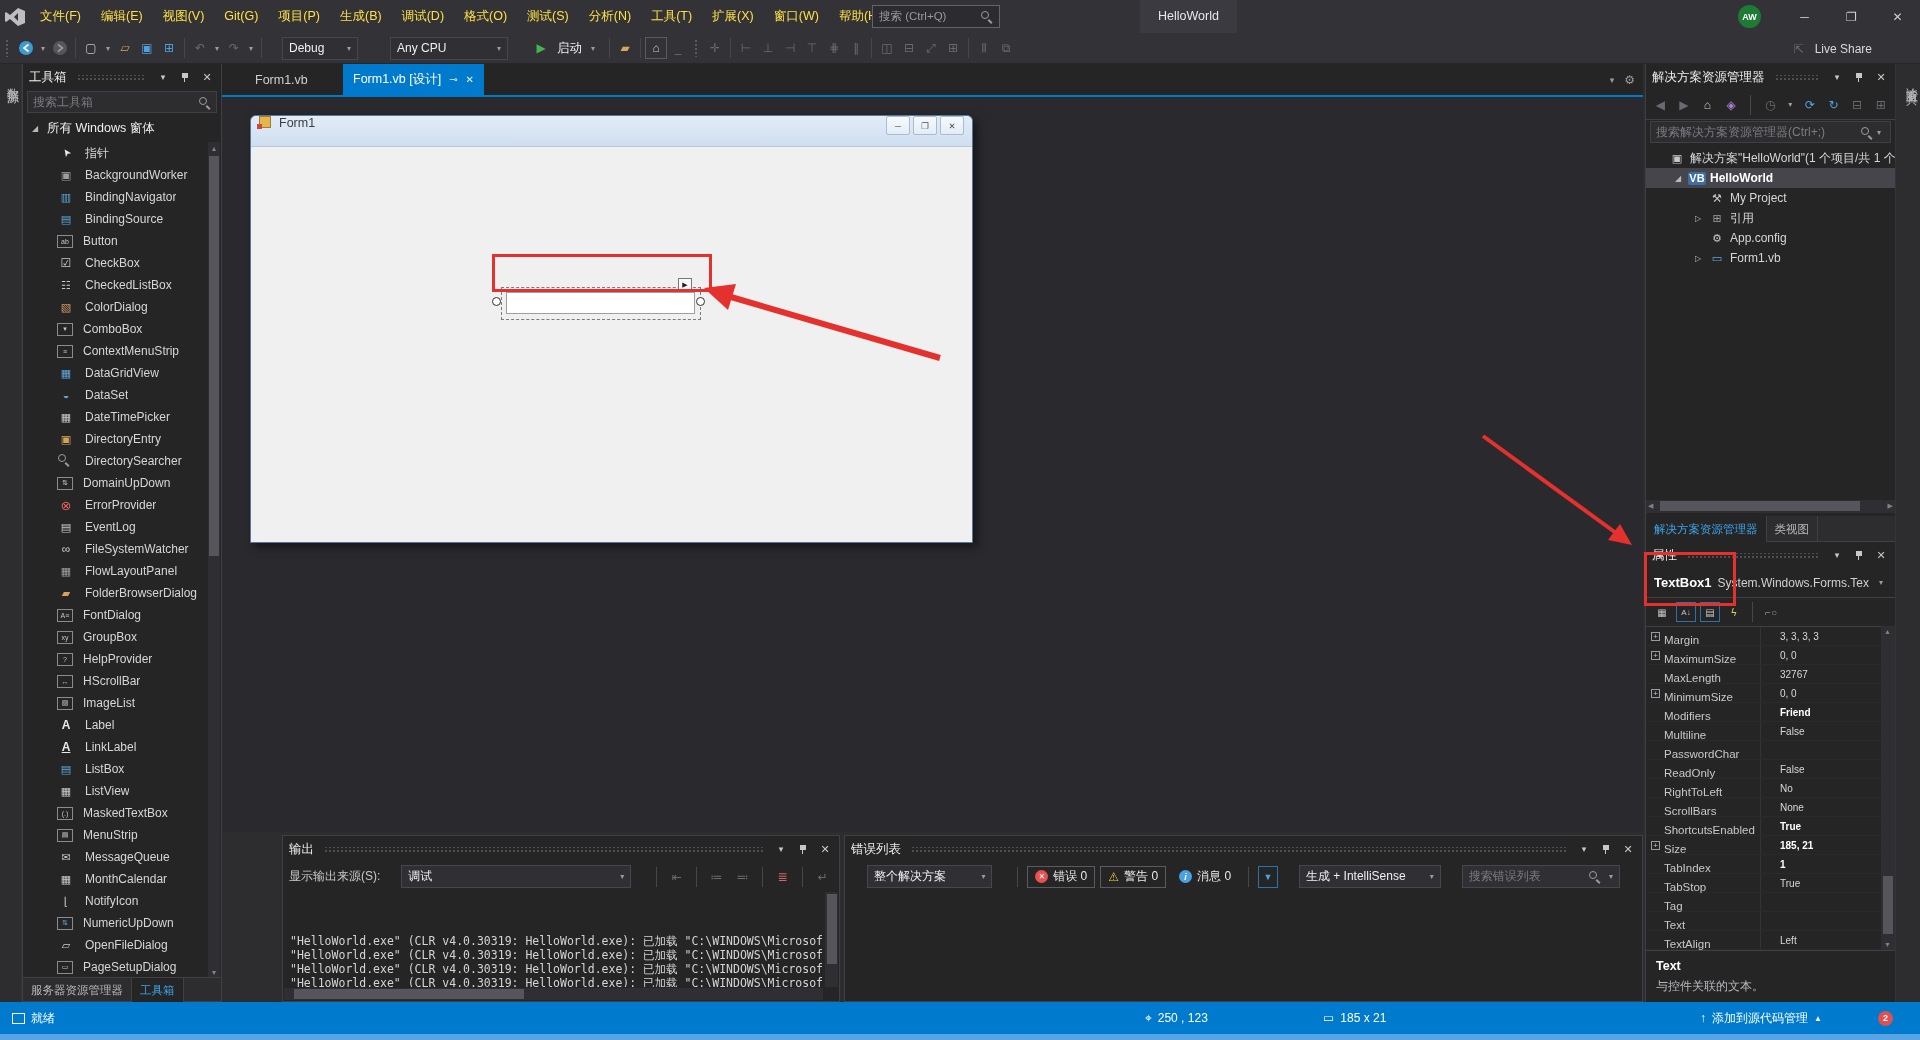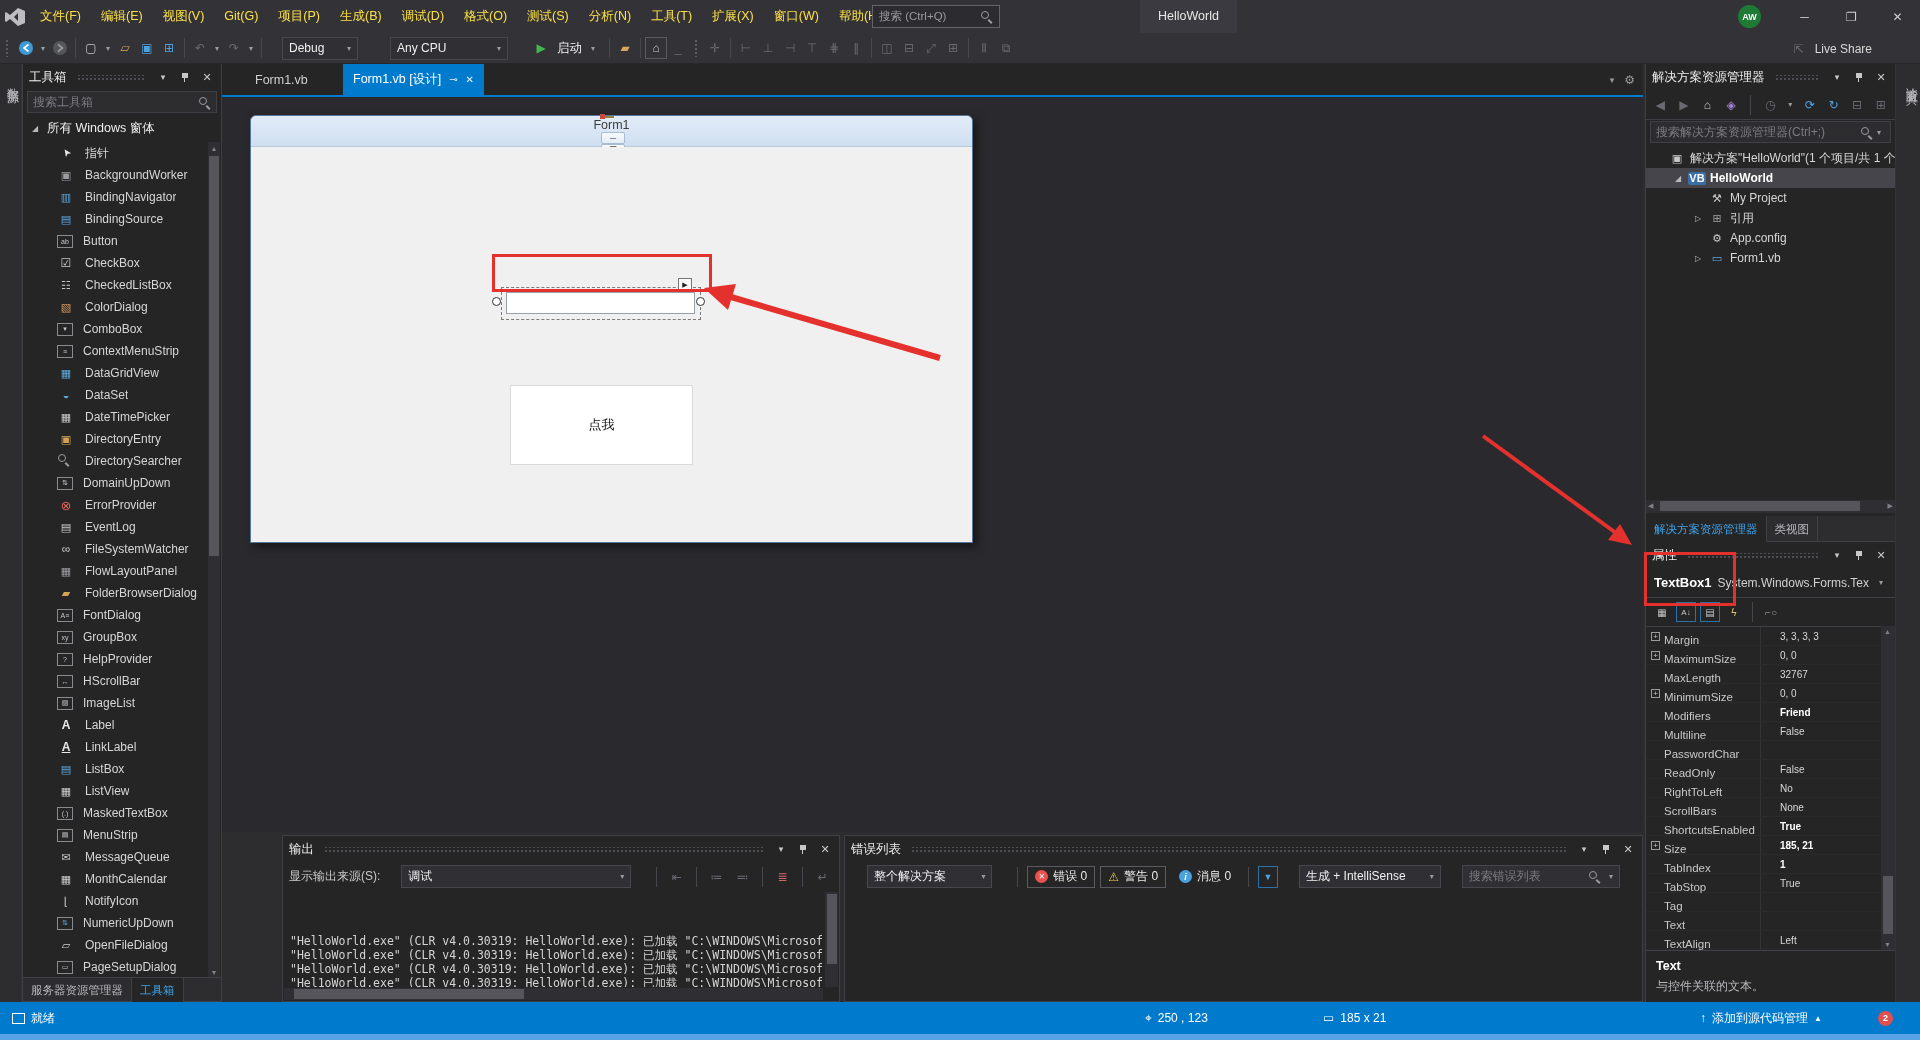--- a/index.html
+++ b/index.html
@@ -72,21 +72,21 @@
   .doc-tabs { position:absolute; left:0; top:0; width:100%; height:31px; background:#252526; }
   .doc-tab { position:absolute; top:0; height:31px; display:flex; align-items:center; padding:0 10px; font-size:12.5px; gap:8px; }
   .doc-tab.inactive { color:#cfcfcf; }
   .doc-tab.active { background:#007acc; color:#ffffff; }
   .doc-tab .tic { font-size:10px; color:#e8f4ff; }
   .tabs-right { position:absolute; right:8px; top:0; height:31px; display:flex; align-items:center; gap:10px; color:#9a9aa0; }
   .accent-line { position:absolute; left:0; top:31px; width:100%; height:2px; background:#007acc; }
   .designer { position:absolute; left:0; top:33px; width:100%; height:735px; background:#2a2a2e; overflow:hidden; }
 
   .form-window { position:absolute; left:28px; top:18px; width:723px; height:428px; background:#f0f0f0; border:1px solid #56789c; border-radius:6px 6px 0 0; box-shadow:4px 4px 10px rgba(0,0,0,.5); }
-  .form-titlebar { height:31px; background:linear-gradient(#e2ecf8,#cfdff0); border-radius:6px 6px 0 0; border-bottom:1px solid #b9c9dc; display:flex; align-items:center; padding:0 8px;flex-direction:column; }
+  .form-titlebar { height:31px; background:linear-gradient(#e2ecf8,#cfdff0); border-radius:6px 6px 0 0; border-bottom:1px solid #b9c9dc; display:flex; align-items:flex-start; padding:0 8px; }
   .form-icon { width:12px; height:12px; background:#e8b44c; border:1px solid #9a7f3a; position:relative; margin-right:8px; }
   .form-icon::after { content:""; position:absolute; left:-3px; bottom:-2px; width:5px; height:5px; background:#c84a3e; }
   .form-title { color:#3c3c3c; font-size:12.5px; flex:1; }
   .fbtn { width:24px; height:19px; background:linear-gradient(#f7fafd,#e3ecf6); border:1px solid #a9bbd0; border-radius:2px; display:grid; place-items:center; font-size:8.5px; color:#4a4a4a; margin-left:3px; }
   .form-body { position:absolute; left:0; top:31px; right:0; bottom:0; background:#f0f0f0; }
 
   .sel-dashed { position:absolute; left:250px; top:140px; width:200px; height:33px; border:1px dashed #7a7a7a; }
   .design-textbox { position:absolute; left:255px; top:145px; width:189px; height:22px; background:#ffffff; border:1px solid #9aa0a8; }
   .sel-handle { position:absolute; width:9px; height:9px; border-radius:50%; background:#ffffff; border:1px solid #333; }
   .smart-tag { position:absolute; left:427px; top:131px; width:14px; height:13px; background:#f8f8f8; border:1px solid #777; display:grid; place-items:center; font-size:7px; color:#222; }
@@ -512,23 +512,20 @@
           <span class="fbtn">─</span>
           <span class="fbtn">❐</span>
           <span class="fbtn">✕</span>
         </div>
         <div class="form-body">
           <div class="sel-dashed"></div>
           <div class="design-textbox"></div>
           <span class="sel-handle" style="left:241px; top:150px;"></span>
           <span class="sel-handle" style="left:445px; top:150px;"></span>
           <span class="smart-tag">▶</span>
-          <div class="design-button">
-            <span>点我</span>
-          </div>
         </div>
       </div>
     </div>
 
     <div class="bottom-row">
 
       <div class="tool-panel output-panel">
         <div class="panel-title">
           <span>输出</span>
           <span class="title-dots"></span>

